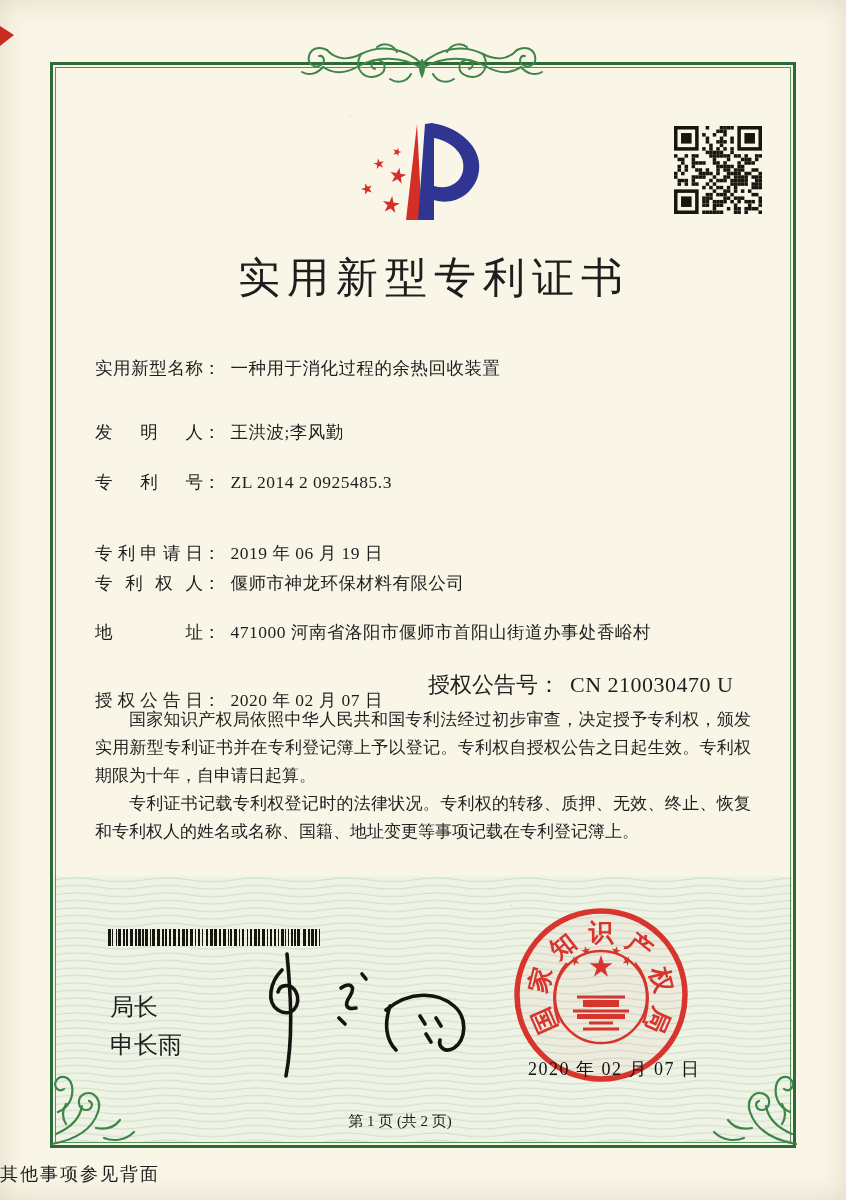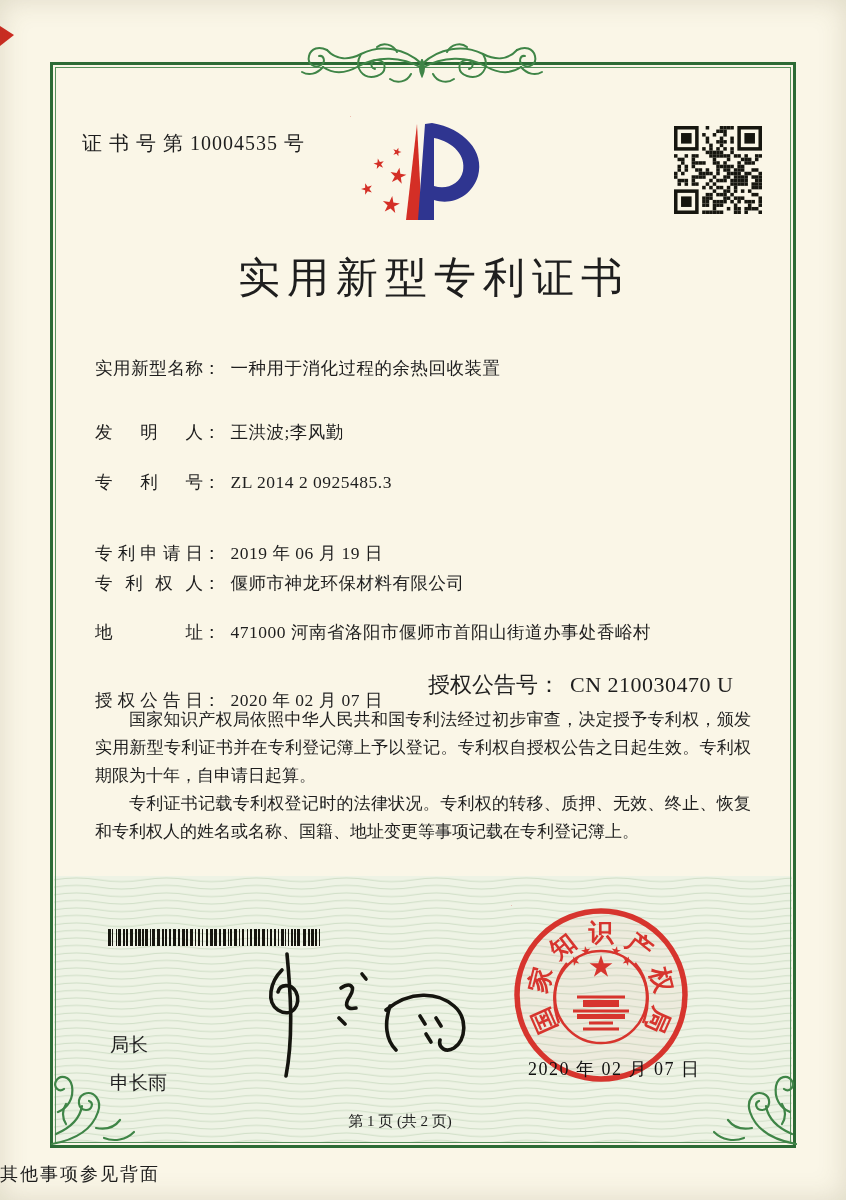--- a/index.html
+++ b/index.html
@@ -30,21 +30,21 @@
   .row4{top:571px;} .row5{top:620px;} .row6{top:688px;}
   .gazette{position:absolute;left:428px;top:670px;font-size:22px;z-index:5;white-space:nowrap;}
 
   .body-text{position:absolute;left:95px;top:706px;width:656px;font-size:17px;line-height:28px;
              text-align:justify;z-index:5;}
   .body-text p{margin:0;text-indent:2em;}
 
   .barcode{position:absolute;left:108px;top:929px;width:220px;height:17px;display:flex;align-items:stretch;z-index:6;}
   .barcode span{display:block;background:#16160f;}
 
-  .officer{position:absolute;left:110px;top:988px;font-size:19px;line-height:38px;z-index:6;margin-top:38px;}
+  .officer{position:absolute;left:110px;top:988px;font-size:24px;line-height:38px;z-index:6;}
   .sign{position:absolute;left:238px;top:948px;z-index:7;}
 
   .seal{position:absolute;left:511px;top:905px;z-index:8;opacity:.92;}
   .seal-date{position:absolute;left:528px;top:1057px;font-size:18px;letter-spacing:1.5px;z-index:9;color:#111;}
 
   .page-num{position:absolute;left:0;width:800px;top:1112px;text-align:center;font-size:15px;z-index:6;}
   .footer-note{position:absolute;left:0;width:846px;top:1162px;text-align:left;font-size:18px;
                letter-spacing:2px;z-index:5;}
 
   .ornament-top{position:absolute;left:293px;top:34px;z-index:4;}
@@ -105,21 +105,20 @@
       <path d="M48,60 C58,62 66,60 72,52"></path>
       <path d="M56,70 C66,74 78,72 86,64"></path>
       <path d="M18,56 C14,50 14,42 18,36"></path>
     </g>
   </svg>
 
   <svg class="edge-mark" width="16" height="22" viewBox="0 0 16 22">
     <polygon points="0,0 14,9 0,20" fill="#cf2a21"></polygon>
   </svg>
 
-  <div class="cert-no">证 书 号 第 10004535 号</div>
 
   <svg class="logo" width="148" height="112" viewBox="0 0 148 112">
     <g id="lstar">
         <path d="M0,-1 L0.224,-0.309 0.951,-0.309 0.363,0.118 0.588,0.809 0,0.382 -0.588,0.809 -0.363,0.118 -0.951,-0.309 -0.224,-0.309 Z" fill="#d42f26"></path>
       </g>
     <use href="#lstar" transform="translate(47,36) scale(4.5) rotate(18)"></use>
     <use href="#lstar" transform="translate(29,48) scale(5.5) rotate(-12)"></use>
     <use href="#lstar" transform="translate(48,60) scale(8.5) rotate(10)"></use>
     <use href="#lstar" transform="translate(17,73) scale(6) rotate(-18)"></use>
     <use href="#lstar" transform="translate(41,89) scale(9) rotate(8)"></use>

